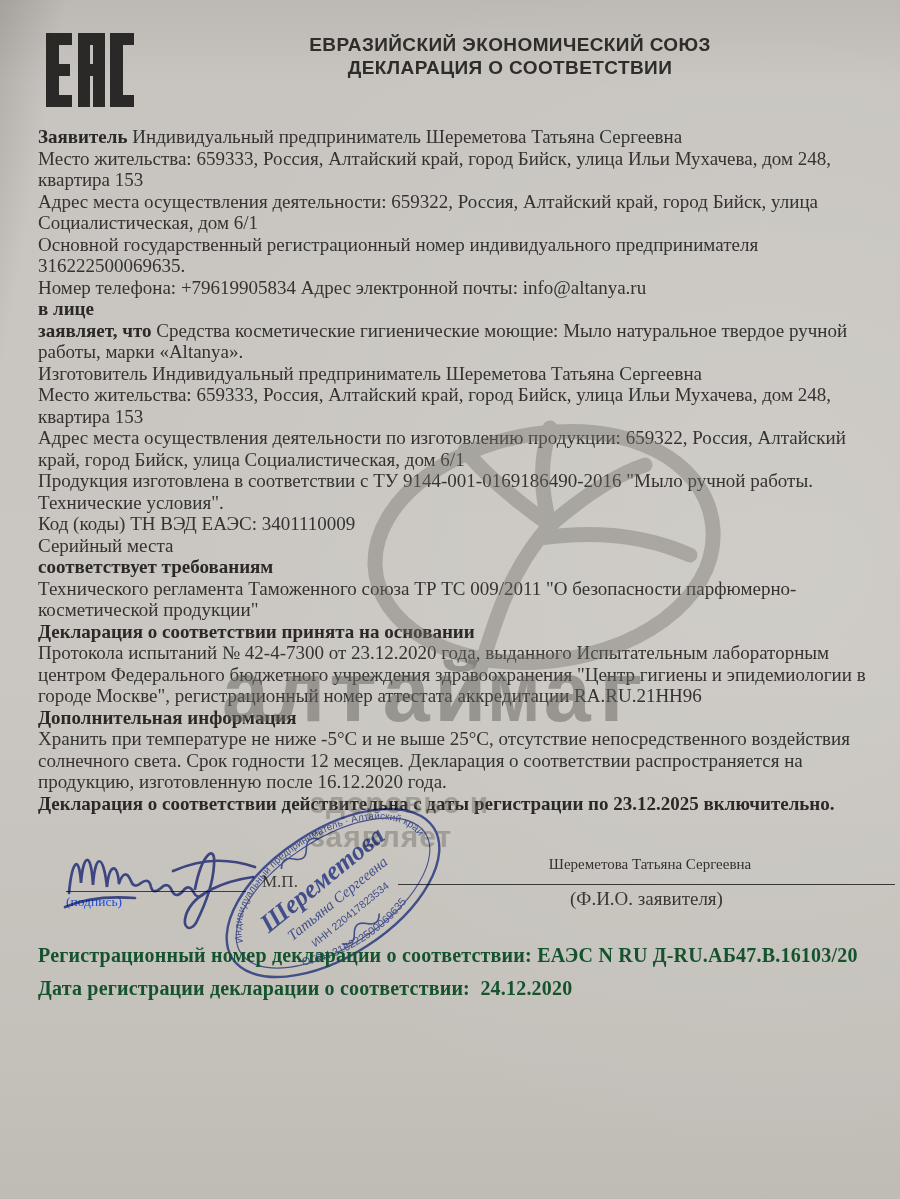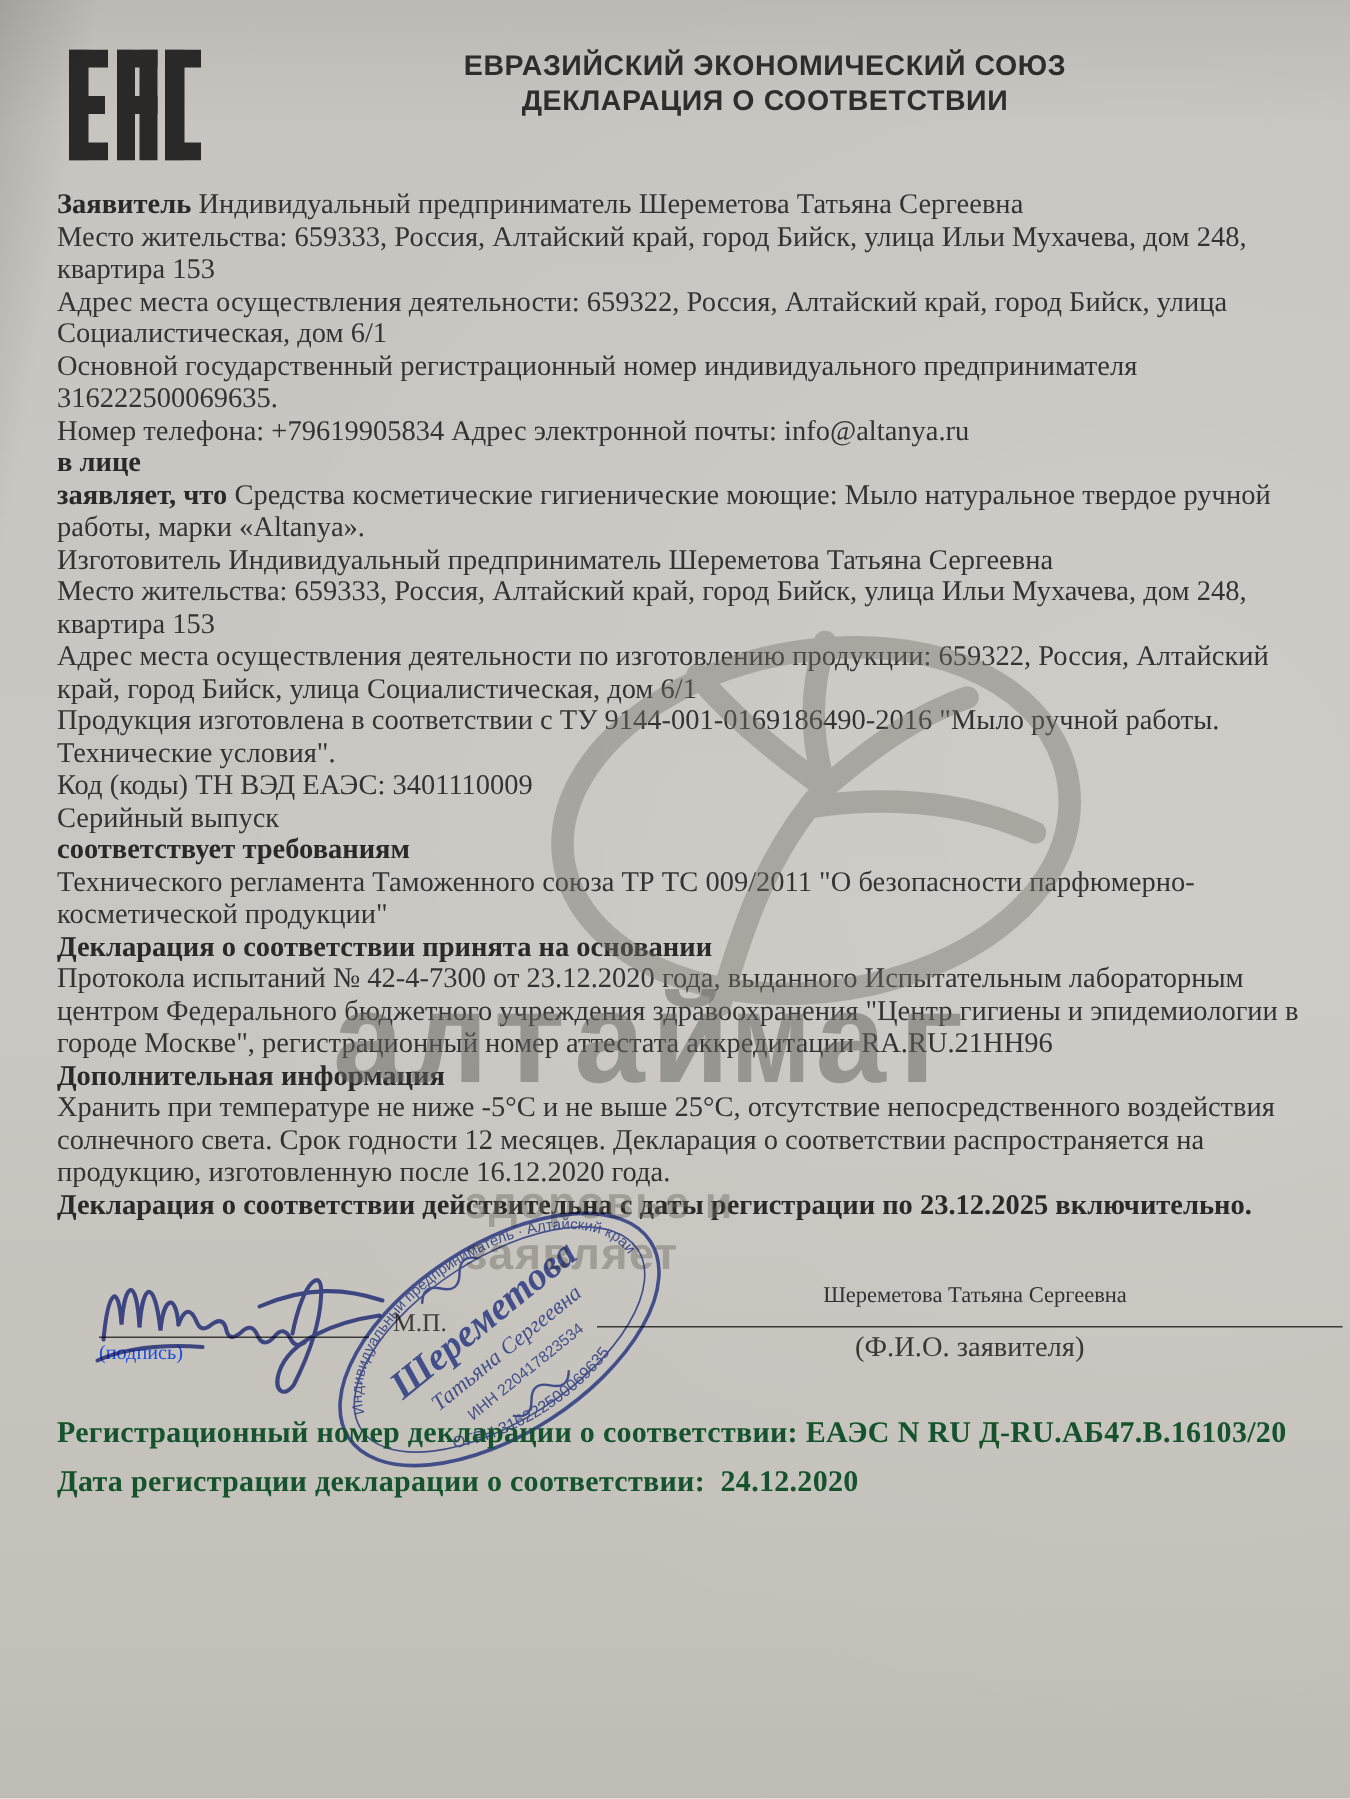--- a/index.html
+++ b/index.html
@@ -86,21 +86,21 @@
     <p><span>Адрес места осуществления деятельности: 659322, Россия, Алтайский край, город Бийск, улица Социалистическая, дом 6/1</span></p>
     <p><span>Основной государственный регистрационный номер индивидуального предпринимателя 316222500069635.</span></p>
     <p><span>Номер телефона: +79619905834 Адрес электронной почты: info@altanya.ru</span></p>
     <p><span class="b">в лице</span></p>
     <p><span class="b">заявляет, что </span><span>Средства косметические гигиенические моющие: Мыло натуральное твердое ручной работы, марки «Altanya».</span></p>
     <p><span>Изготовитель Индивидуальный предприниматель Шереметова Татьяна Сергеевна</span></p>
     <p><span>Место жительства: 659333, Россия, Алтайский край, город Бийск, улица Ильи Мухачева, дом 248, квартира 153</span></p>
     <p><span>Адрес места осуществления деятельности по изготовлению продукции: 659322, Россия, Алтайский край, город Бийск, улица Социалистическая, дом 6/1</span></p>
     <p><span>Продукция изготовлена в соответствии с ТУ 9144-001-0169186490-2016 "Мыло ручной работы. Технические условия".</span></p>
     <p><span>Код (коды) ТН ВЭД ЕАЭС: 3401110009</span></p>
-    <p><span>Серийный выпуск</span></p>
+    <p><span>Серийный места</span></p>
     <p><span class="b">соответствует требованиям</span></p>
     <p><span>Технического регламента Таможенного союза ТР ТС 009/2011 "О безопасности парфюмерно-косметической продукции"</span></p>
     <p><span class="b">Декларация о соответствии принята на основании</span></p>
     <p><span>Протокола испытаний № 42-4-7300 от 23.12.2020 года, выданного Испытательным лабораторным центром Федерального бюджетного учреждения здравоохранения "Центр гигиены и эпидемиологии в городе Москве", регистрационный номер аттестата аккредитации RA.RU.21НН96</span></p>
     <p><span class="b">Дополнительная информация</span></p>
     <p><span>Хранить при температуре не ниже -5°С и не выше 25°С, отсутствие непосредственного воздействия солнечного света. Срок годности 12 месяцев. Декларация о соответствии распространяется на продукцию, изготовленную после 16.12.2020 года.</span></p>
     <p><span class="b">Декларация о соответствии действительна с даты регистрации по 23.12.2025 включительно.</span></p>
   </div>
 
 <svg class="layer wm wm-tree" width="420" height="260" viewBox="0 0 420 260">

